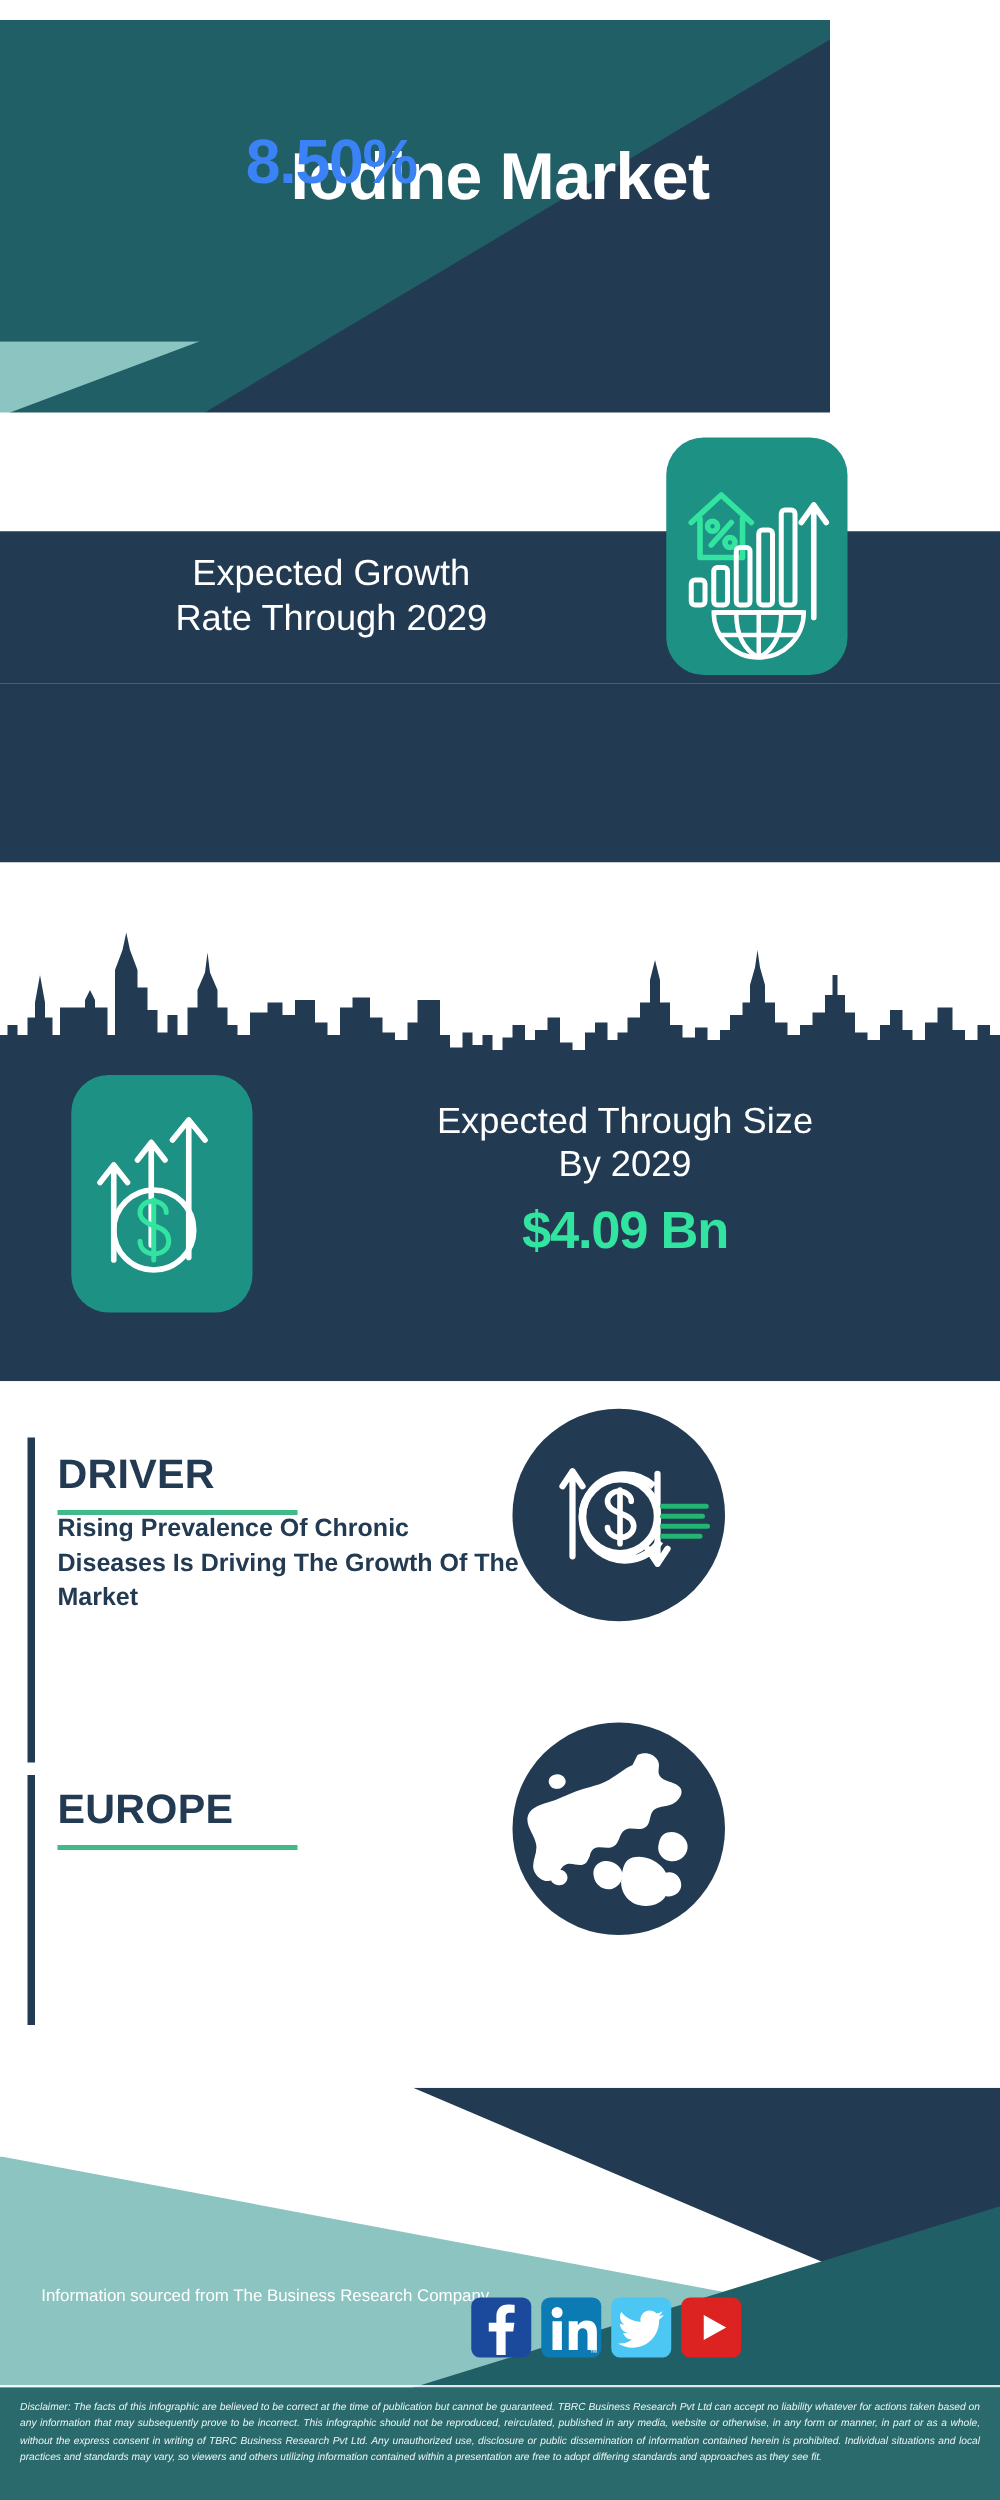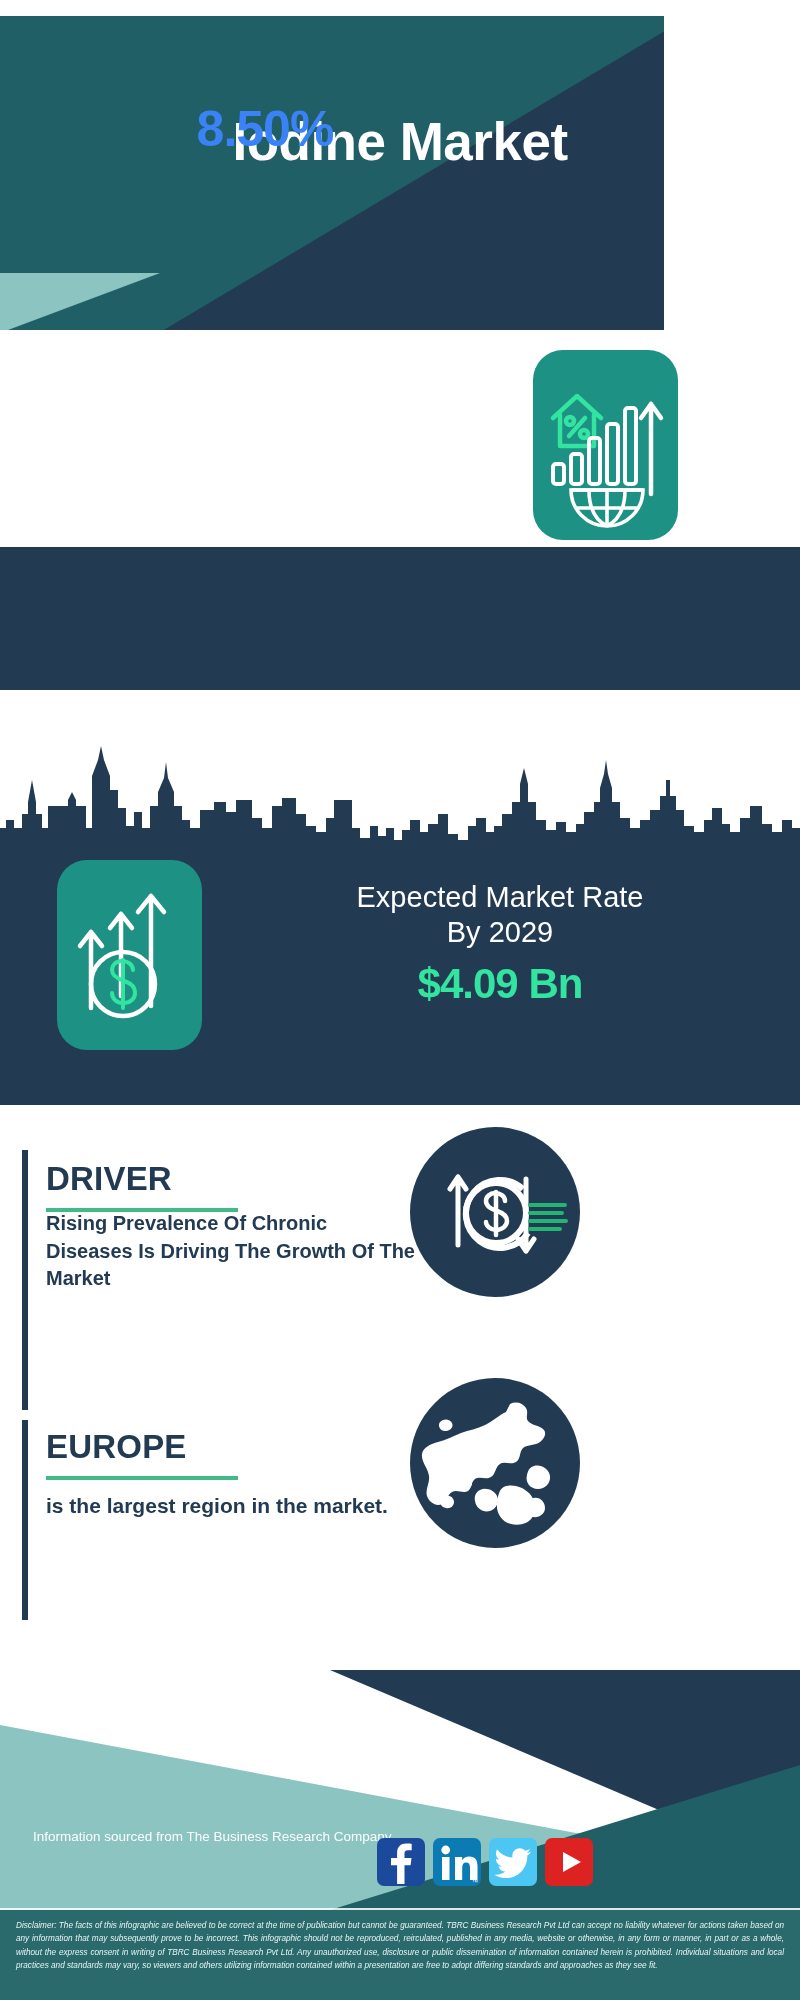--- a/index.html
+++ b/index.html
@@ -123,20 +123,26 @@
   <div class="header">
     <div class="hdr-teal"></div>
     <div class="hdr-navy"></div>
     <div class="hdr-title">Iodine Market</div>
   </div>
   <div class="hdr-lightwedge">
       <i></i>
     </div>
   <div class="white-band"></div>
 
+  <div class="stat1">
+    <div class="stat1-text">
+      <div class="stat1-label">Expected Growth</div>
+      <div class="stat1-label">Rate Through 2029</div>
+    </div>
+  </div>
   <div class="stat1-ext"></div>
   <div class="stat1-value">8.50%</div>
 
   <div class="tile-growth">
     <svg width="118" height="160" viewBox="0 0 118 160">
 
       <g fill="none" stroke="#33e3a0" stroke-width="4.5" stroke-linejoin="round" stroke-linecap="round">
         <path d="M6 50 L30 28 L54 50"></path>
         <path d="M13 47 L13 78 L47 78 L47 47"></path>
         <line x1="22" y1="68" x2="38" y2="50"></line>
@@ -195,21 +201,21 @@
         <path d="M76 126 L76 16 M76 16 L63 32 M76 16 L89 32"></path>
       </g>
       <circle cx="48" cy="104" r="32" fill="none" stroke="#ffffff" stroke-width="4.5"></circle>
       <g fill="none" stroke="#33e3a0" stroke-width="4" stroke-linecap="round">
         <line x1="48" y1="80" x2="48" y2="128"></line>
         <path d="M58 90 C58 84 52 81 47 81 C41 81 37 85 37 90 C37 96 43 99 49 101 C56 103 60 107 60 113 C60 119 55 123 48 123 C42 123 37 119 37 113"></path>
       </g>
     </svg>
   </div>
   <div class="stat2-text">
-    <div class="stat2-label">Expected Market Rate</div>
+    <div class="stat2-label">Expected Through Size</div>
     <div class="stat2-label">By 2029</div>
   </div>
   <div class="stat2-value">$4.09 Bn</div>
 
   <div class="content"></div>
 
   <div class="panel p-driver">
     <div class="bar"></div>
     <div class="panel-heading">DRIVER</div>
     <div class="panel-rule"></div>
@@ -236,21 +242,20 @@
         <line x1="120" y1="94" x2="156" y2="94"></line>
         <line x1="120" y1="102" x2="150" y2="102"></line>
       </g>
     </svg>
   </div>
 
   <div class="panel p-europe">
     <div class="bar"></div>
     <div class="panel-heading">EUROPE</div>
     <div class="panel-rule"></div>
-    <div class="panel-body">is the largest region in the market.</div>
   </div>
 
   <div class="circ circ-europe">
     <svg width="170" height="170" viewBox="0 0 170 170">
       <g fill="#ffffff">
         <path d="M30 44 c4 -4 10 -3 12 1 c2 4 -2 8 -6 8 c-5 1 -9 -5 -6 -9 z"></path>
         <path d="M100 26 c6 -3 13 -1 16 4 c3 5 -1 9 2 13 c4 5 12 4 16 9 c3 4 0 9 -4 12 c-5 4 -12 2 -17 6
                  c-4 4 -2 11 -7 14 c-5 3 -11 -1 -16 2 c-5 3 -4 10 -9 13 c-5 3 -11 -1 -16 2 c-4 3 -3 9 -7 12
                  c-5 3 -11 -2 -16 1 c-5 3 -5 10 -10 12 c-6 3 -13 -2 -15 -8 c-2 -7 3 -13 2 -20 c-1 -8 -8 -14 -7 -22
                  c1 -7 9 -10 16 -12 c8 -2 15 -6 23 -9 c8 -3 16 -4 24 -8 c8 -4 14 -10 21 -13 z"></path>

